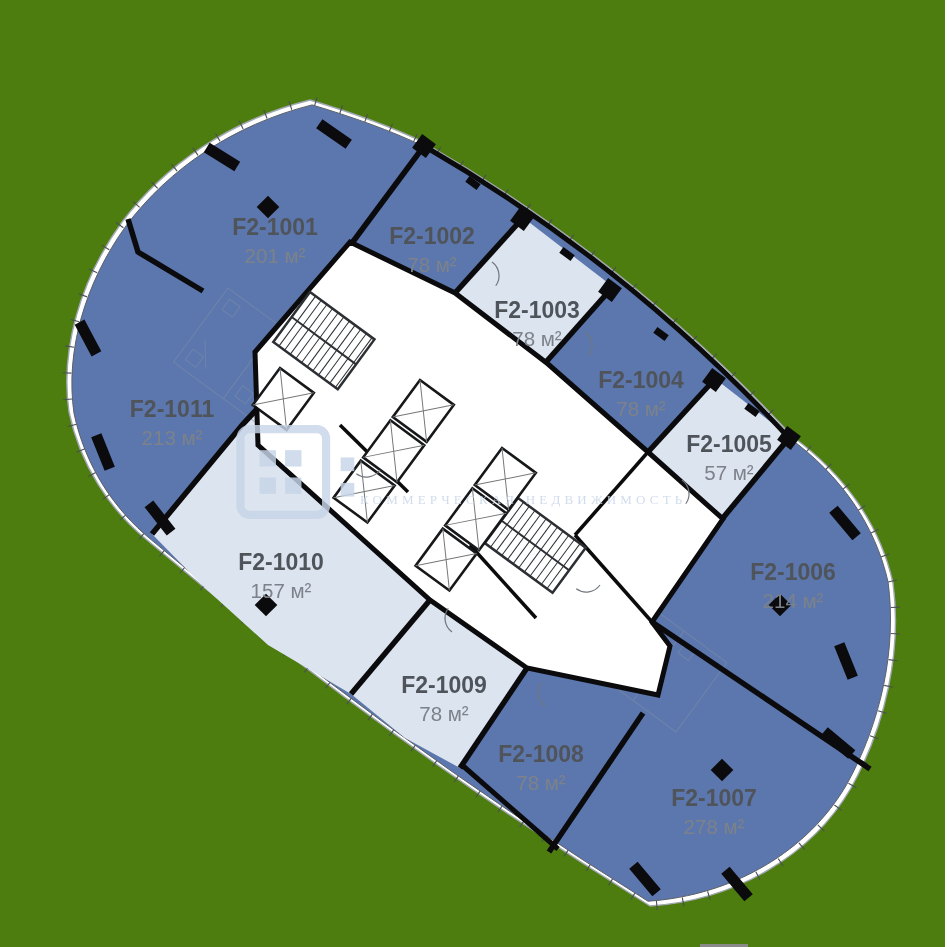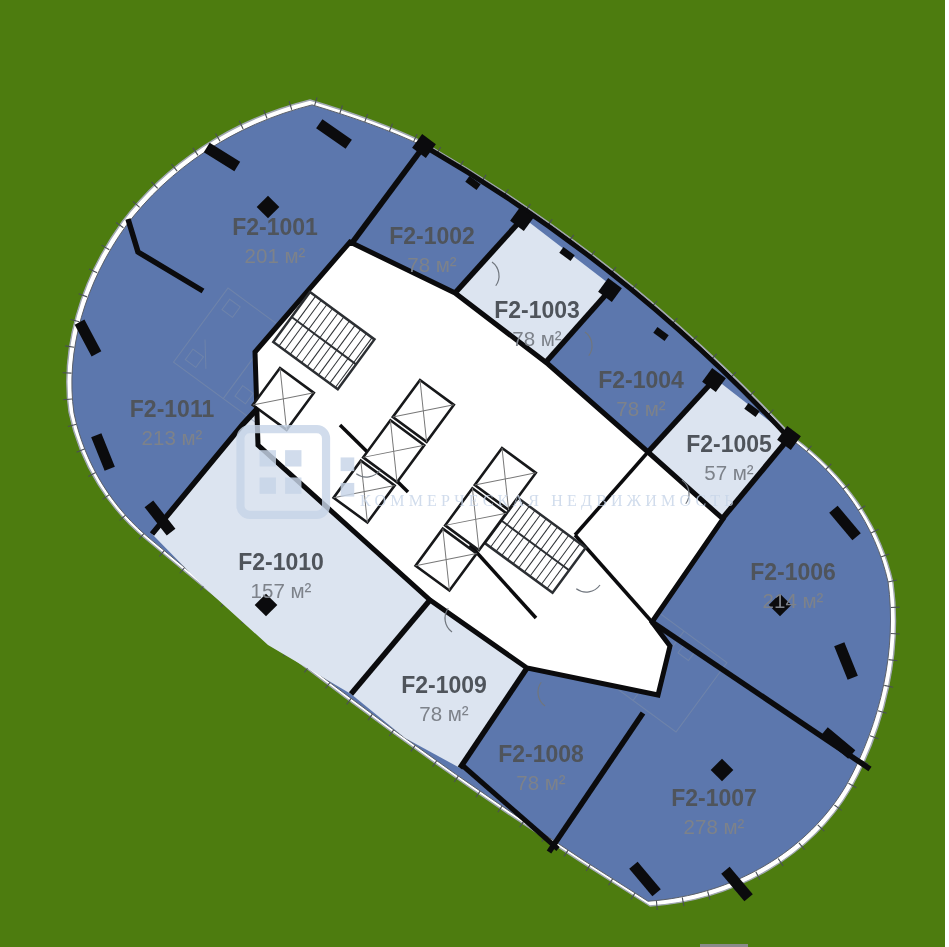--- a/index.html
+++ b/index.html
@@ -7,21 +7,21 @@
          font-family:"Liberation Sans",sans-serif;}
   #plan{position:absolute;left:0;top:0;width:949px;height:947px;}
   .uid{font-family:"Liberation Sans",sans-serif;font-size:23px;font-weight:700;fill:#4f545b;}
   .uarea{font-family:"Liberation Sans",sans-serif;font-size:20.5px;font-weight:400;fill:#7d828a;}
   .wm{position:absolute;inset:0;pointer-events:none;opacity:.82;}
   .wm-logo{position:absolute;left:235px;top:423px;width:122px;height:98px;}
   .wm-brand{position:absolute;left:356px;top:417px;
             font-family:"Liberation Serif",serif;font-size:74px;font-weight:400;
             letter-spacing:2px;line-height:1;white-space:nowrap;}
   .wm-sub{position:absolute;left:360px;top:492px;
-          font-family:"Liberation Serif",serif;font-size:16px;letter-spacing:4.2px;
+          font-family:"Liberation Serif",serif;font-size:13px;letter-spacing:4.2px;
           white-space:nowrap;}
   .bbaza{position:absolute;left:801px;top:880px;
          font-family:"Liberation Sans",sans-serif;font-weight:700;font-size:37px;
          letter-spacing:1px;
          text-shadow:2px 3px 4px rgba(125,125,125,.35), -1px -1px 0 #ffffff;}
 </style>
 </head>
 <body>
 
 <div class="stage">

